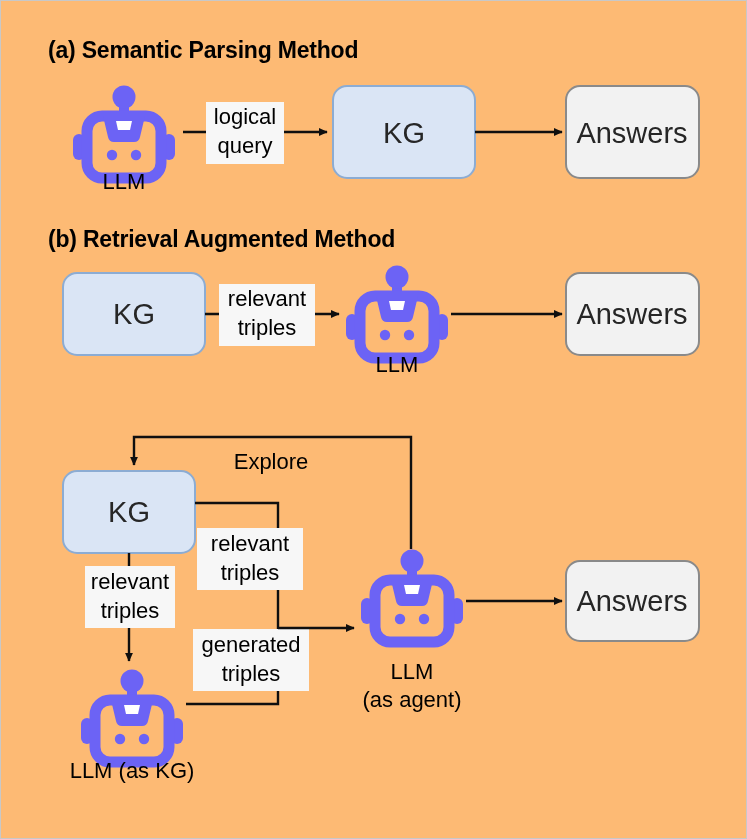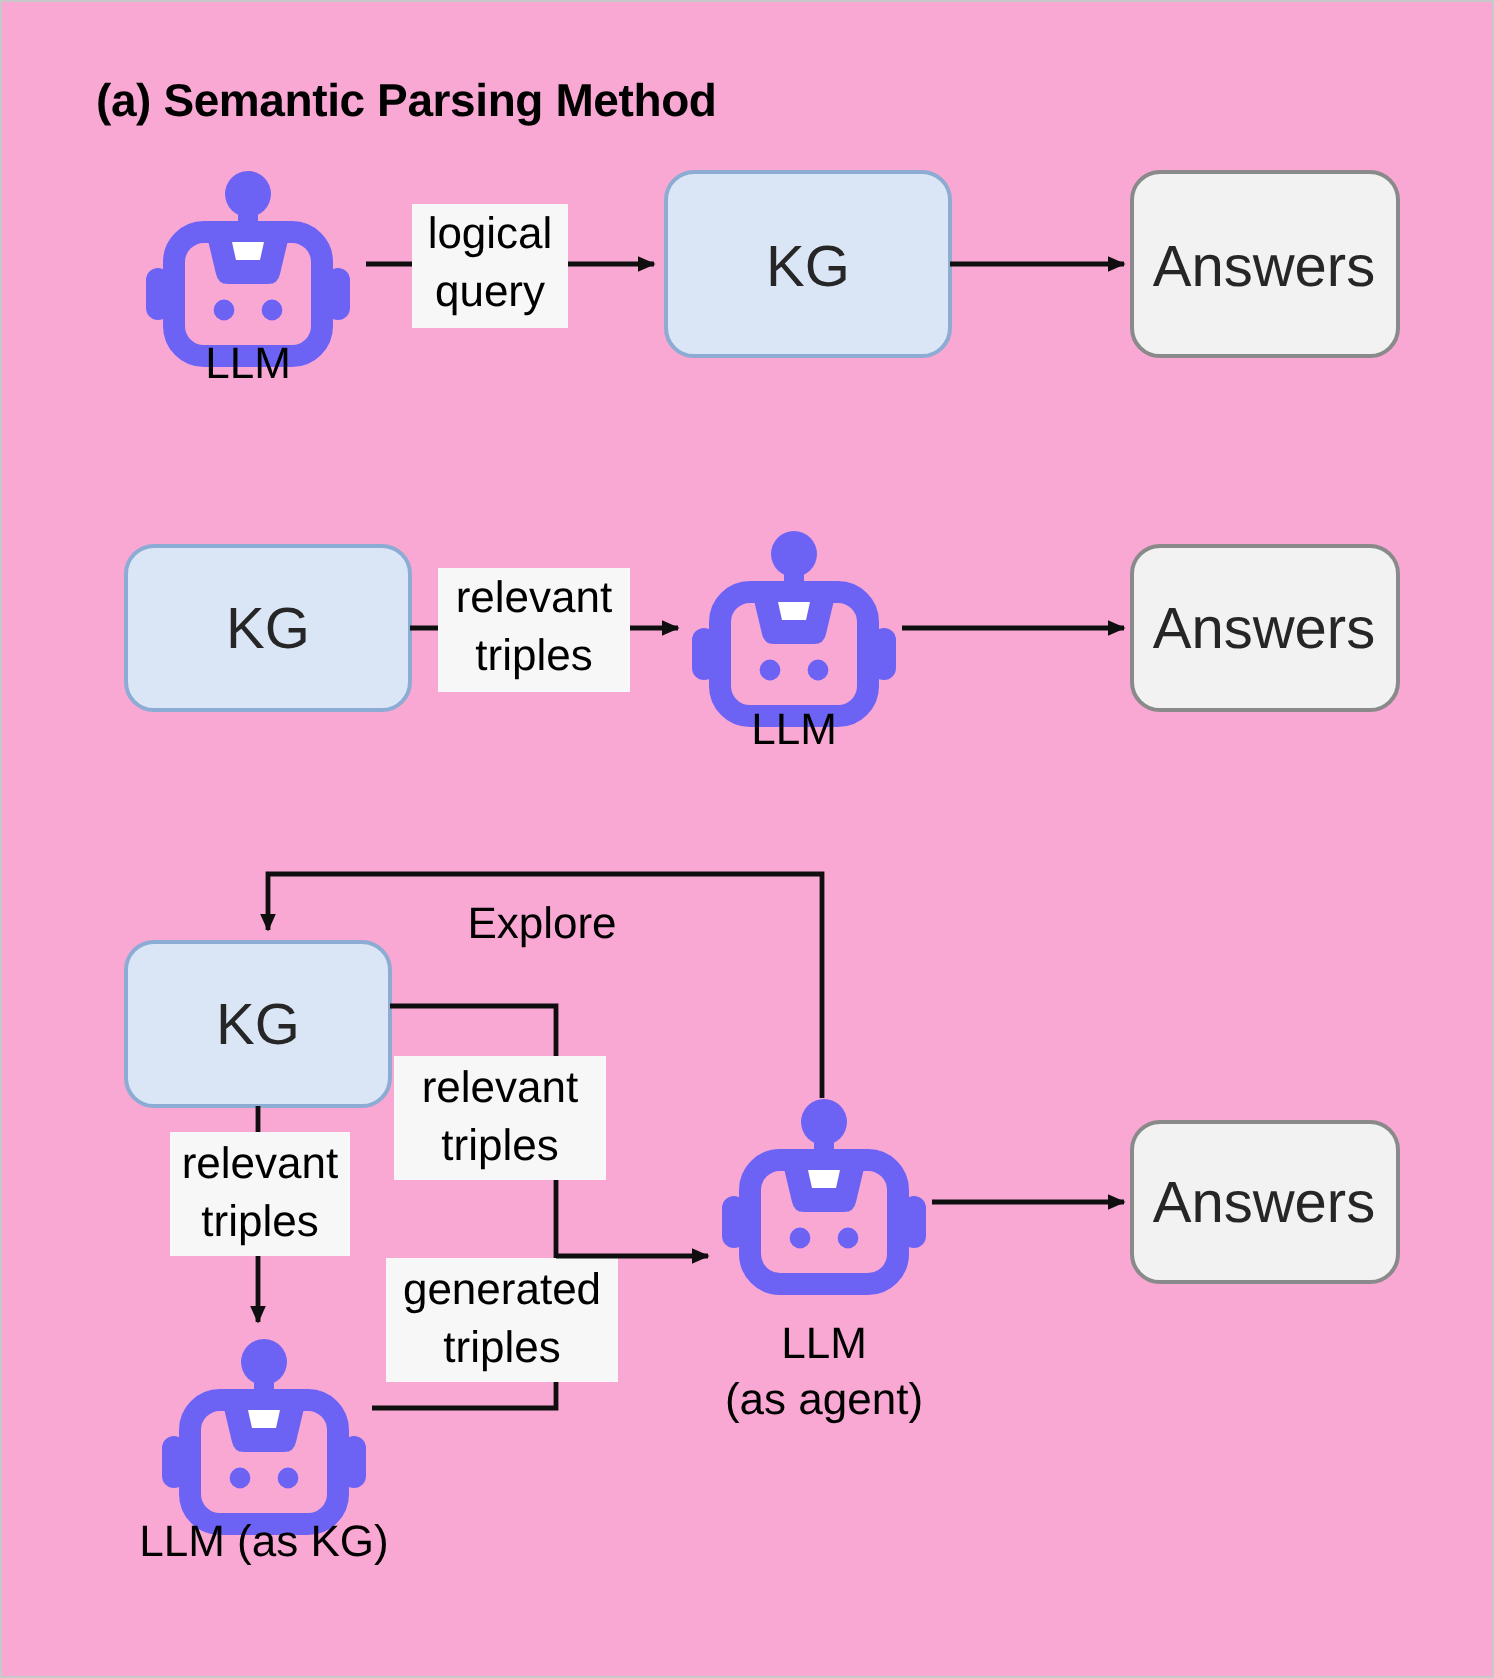--- a/index.html
+++ b/index.html
@@ -7,21 +7,21 @@
     padding: 0;
     background: #ffffff;
   }
   body {
     font-family: "Liberation Sans", sans-serif;
   }
   #canvas {
     position: relative;
     width: 747px;
     height: 839px;
-    background: #f9a8d4;
+    background: #fdba74;
     border: 1px solid #c8c8c8;
     box-sizing: border-box;
     overflow: hidden;
     padding-left: 44px;
   }
   .section-title {
     position: absolute;
     font-family: "Liberation Sans", sans-serif;
     font-weight: bold;
     font-size: 23px;
@@ -71,20 +71,21 @@
   .robot-part {
     fill: #6c63f5;
   }
 </style>
 </head>
 <body>
 
 <div id="canvas">
 
   <div class="section-title" style="left:47px; top:36px;">(a) Semantic Parsing Method</div>
+  <div class="section-title" style="left:47px; top:225px;">(b) Retrieval Augmented Method</div>
 
   <svg id="diagram-svg" width="747" height="839" viewBox="0 0 747 839">
     <defs>
       <marker id="arrowhead" markerWidth="9" markerHeight="8" refX="8.2" refY="4" orient="auto" markerUnits="userSpaceOnUse">
         <path d="M0,0 L9,4 L0,8 z" fill="#0f0f0f"></path>
       </marker>
 
       <g id="robot-glyph">
 
         <rect x="45" y="14" width="10" height="22" rx="5" class="robot-part"></rect>

